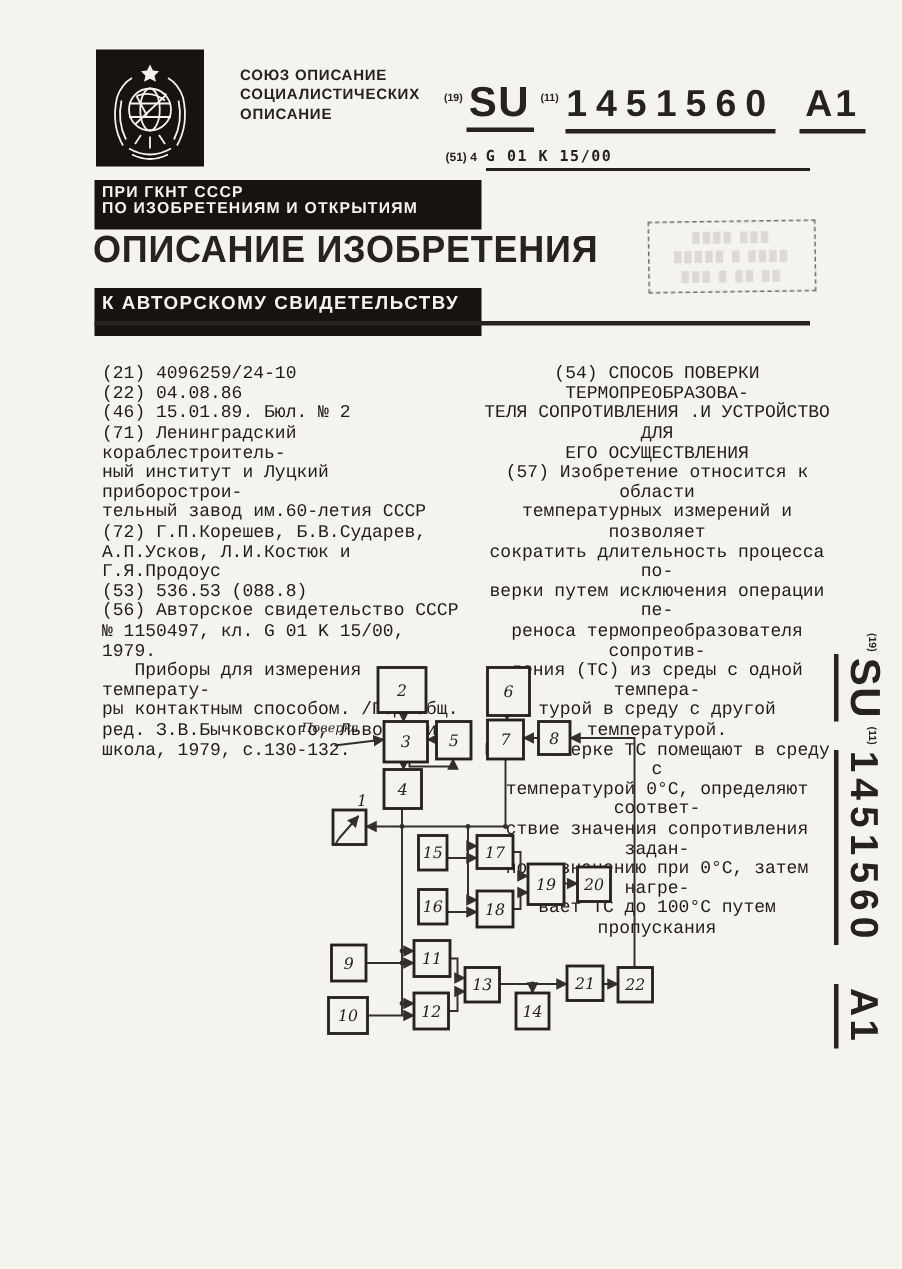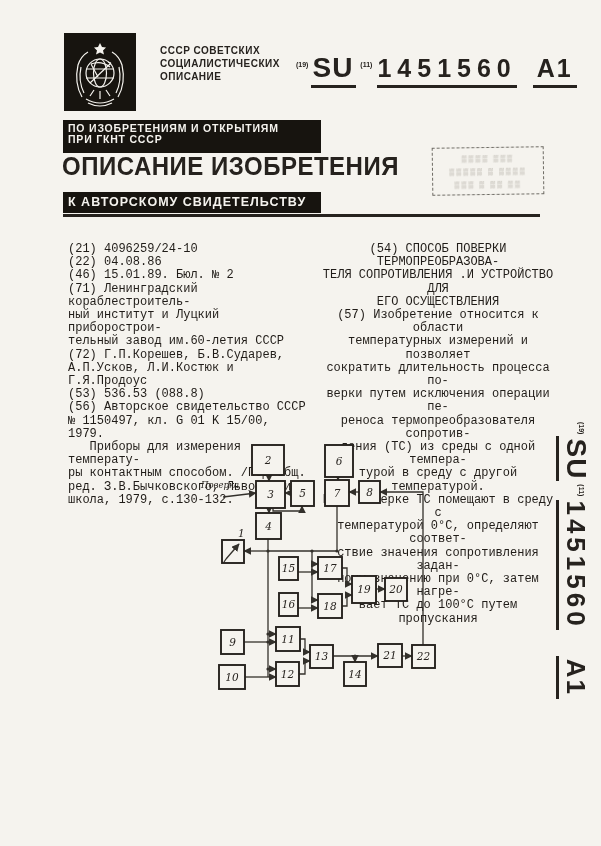--- a/index.html
+++ b/index.html
@@ -18,21 +18,21 @@
   .dockind{font-size:25px;font-weight:bold;border-bottom:3px solid #26221e;padding:0 4px 2px 4px;margin-left:16px;letter-spacing:2px;}
   .ipc-row{position:absolute;left:297px;top:99px;width:243px;display:flex;align-items:baseline;}
   .ipc-code-label{font-size:8px;font-weight:bold;margin-right:6px;}
   .ipc-value{flex:1;font-family:"DejaVu Sans Mono", monospace;font-size:10px;font-weight:bold;letter-spacing:1px;border-bottom:2.5px solid #26221e;padding-bottom:2px;}
   .committee{position:absolute;left:63px;top:120px;width:258px;height:33px;background:#17140f;color:#f5f3ee;
     font-size:10.5px;font-weight:bold;line-height:10.8px;letter-spacing:.8px;padding:3px 0 0 5px;box-sizing:border-box;}
   .stamp{position:absolute;left:432px;top:147px;width:112px;height:48px;border:1.5px dashed #6d6a63;
     transform:rotate(-.8deg);color:#9b968c;font-size:7px;line-height:13px;text-align:center;
     padding-top:4px;box-sizing:border-box;filter:blur(.4px);letter-spacing:2px;}
   .doc-title{position:absolute;left:62px;top:153px;font-size:24px;font-weight:bold;letter-spacing:.5px;transform:scaleY(1.05);}
-  .doc-subtitle{position:absolute;left:63px;top:192px;width:258px;height:21px;background:#17140f;color:#f5f3ee;
+  .doc-subtitle{position:absolute;left:63px;top:192px;width:258px;height:32px;background:#17140f;color:#f5f3ee;
     font-size:12.5px;font-weight:bold;letter-spacing:1px;line-height:21px;padding-left:5px;box-sizing:border-box;}
   .header-rule{position:absolute;left:63px;top:214px;width:477px;height:3px;background:#26221e;}
   
   .col{position:absolute;top:243px;font-family:Liberation Mono, monospace;font-size:12px;line-height:13.2px;
     white-space:pre-line;color:#201c18;}
   .col-left{left:68px;width:238px;}
   .col-right{left:320px;width:236px;text-align:center;}
   
   .diagram{position:absolute;left:195px;top:440px;width:255px;height:280px;}
   .edge{fill:none;stroke:#33302b;stroke-width:1.3;}
@@ -66,37 +66,41 @@
         <path d="M20 60 q-6 -12 -3 -26"></path>
         <path d="M52 60 q6 -12 3 -26"></path>
         <path d="M22 66 q14 8 28 0"></path>
         <path d="M24 70 q12 6 24 0"></path>
         <path d="M30 57 l-4 6 M42 57 l4 6 M36 58 v8"></path>
       </g>
     </svg>
   </div>
 
   <div class="union">
-    <div>СССР СОВЕТСКИХ</div>
+    <div>СОЮЗ ОПИСАНИЕ</div>
     <div>СОЦИАЛИСТИЧЕСКИХ</div>
     <div>ОПИСАНИЕ</div>
   </div>
 
   <div class="publine">
     <span class="tiny-code">(19)</span>
     <span class="su">SU</span>
     <span class="tiny-code" style="margin-left:4px;">(11)</span>
     <span class="docnum">1451560</span>
     <span class="dockind">A1</span>
   </div>
 
+  <div class="ipc-row">
+    <span class="ipc-code-label">(51) 4</span>
+    <span class="ipc-value">G 01 K 15/00</span>
+  </div>
 
   <div class="committee">
+    <div>ПРИ ГКНТ СССР</div>
     <div>ПО ИЗОБРЕТЕНИЯМ И ОТКРЫТИЯМ</div>
-    <div>ПРИ ГКНТ СССР</div>
   </div>
 
   <div class="stamp">
     <div>▒▒▒▒ ▒▒▒</div>
     <div>▒▒▒▒▒ ▒ ▒▒▒▒</div>
     <div>▒▒▒ ▒ ▒▒ ▒▒</div>
   </div>
 
   <div class="doc-title">ОПИСАНИЕ ИЗОБРЕТЕНИЯ</div>
   <div class="doc-subtitle">К АВТОРСКОМУ СВИДЕТЕЛЬСТВУ</div>

